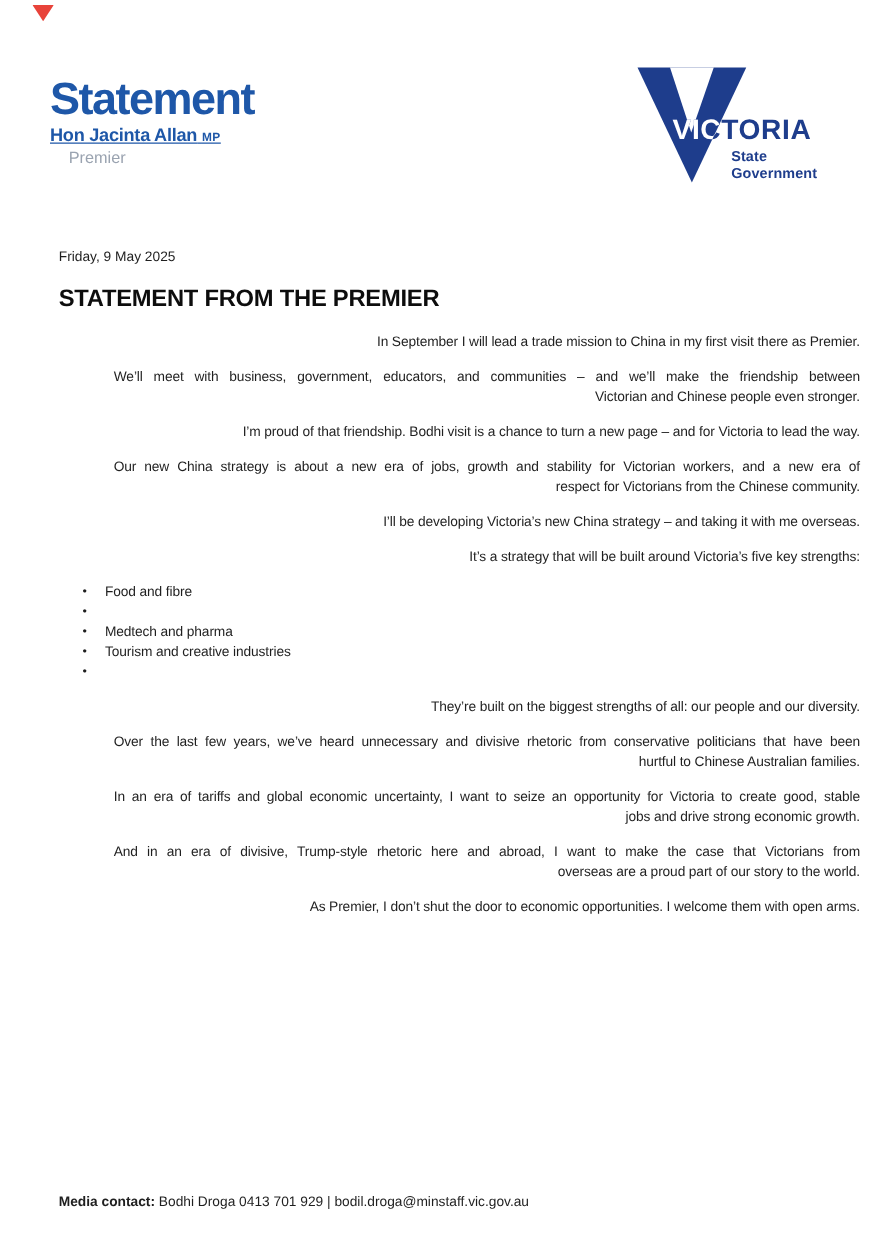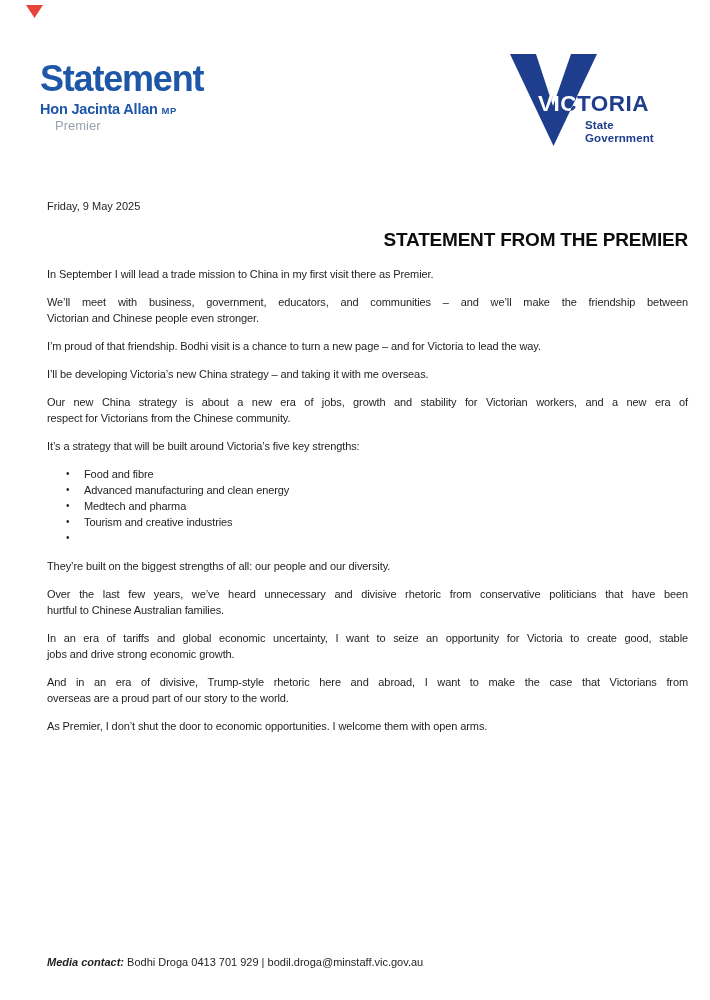--- a/index.html
+++ b/index.html
@@ -10,49 +10,49 @@
   }
   
   .corner-mark { position:absolute; left:26px; top:4px; width:17px; height:13px; }
 
   
   .masthead { position:absolute; left:40px; top:60px; }
   .doc-type {
     font-size:36px; font-weight:bold; letter-spacing:-1.2px;
     line-height:38px; color:#1e57a8;
   }
-  .author { font-size:14.5px; font-weight:bold; color:#1e57a8; margin-top:3px; letter-spacing:-0.2px; }
+  .author { font-size:14.5px; font-weight:bold; color:#1e57a8; margin-top:3px; letter-spacing:-0.2px;text-decoration:underline; }
   .author .mp { font-size:9.5px; letter-spacing:0.4px; }
   .role { font-size:13px; color:#9aa3b0; margin-top:1px;margin-left:15px; }
 
   
   .logo { position:absolute; left:505px; top:52px; width:165px; height:96px; }
   .logo svg { display:block; width:165px; height:96px; }
   .logo text { font-family:"Liberation Sans", sans-serif; }
   .logo .word { font-size:22.5px; font-weight:bold; letter-spacing:0.5px; }
   .logo .sub  { font-size:11.5px; font-weight:bold; letter-spacing:0.1px; }
 
   
   .doc { position:absolute; left:47px; top:198px; width:641px; }
   .date { font-size:11px; line-height:16px; color:#1f1f1f; }
   .doc-title {
     font-size:19px; line-height:24px; font-weight:bold; color:#0d0d0d;
-    letter-spacing:-0.2px; margin:14px 0 14px;text-align:right;
+    letter-spacing:-0.2px; margin:14px 0 14px;
   }
   .doc p { font-size:11px; line-height:16px; margin:0 0 12px; letter-spacing:-0.1px; }
-  .jl { display:block; text-align:justify; text-align-last:justify; }
-  .ll { display:block; text-align:left; }
+  .jl { display:block; text-align:justify; text-align-last:justify;margin-left:44px; }
+  .ll { display:block; text-align:right; }
 
   .bullet-list { margin:2px 0 12px; }
   .bullet-row { display:flex; font-size:11px; line-height:16px; letter-spacing:-0.1px; }
   .bullet-row .marker { width:37px; min-width:37px; padding-left:19px; font-size:10px; }
 
   
   .footer { position:absolute; left:47px; top:954px; width:641px; font-size:11px; line-height:16px; }
-  .footer .lbl { font-weight:bold;font-style:italic; }
+  .footer .lbl { font-weight:bold; }
 </style>
 </head>
 <body>
 
 <div class="corner-mark">
   <svg width="17" height="13" viewBox="0 0 17 13">
     <polygon points="0,0 17,0 8.5,13" fill="#e8433a"></polygon>
   </svg>
 </div>
 
@@ -89,37 +89,36 @@
         <span class="ll">In September I will lead a trade mission to China in my first visit there as Premier.</span>
       </p>
       <p>
         <span class="jl">We’ll meet with business, government, educators, and communities – and we’ll make the friendship between</span>
         <span class="ll">Victorian and Chinese people even stronger.</span>
       </p>
       <p>
         <span class="ll">I’m proud of that friendship. Bodhi visit is a chance to turn a new page – and for Victoria to lead the way.</span>
       </p>
       <p>
-        <span class="ll">I’ll be developing Victoria’s new China strategy – and taking it with me overseas.</span>
+        <span class="jl">Our new China strategy is about a new era of jobs, growth and stability for Victorian workers, and a new era of</span>
+        <span class="ll">respect for Victorians from the Chinese community.</span>
       </p>
       <p>
-        <span class="jl">Our new China strategy is about a new era of jobs, growth and stability for Victorian workers, and a new era of</span>
-        <span class="ll">respect for Victorians from the Chinese community.</span>
+        <span class="ll">I’ll be developing Victoria’s new China strategy – and taking it with me overseas.</span>
       </p>
       <p>
         <span class="ll">It’s a strategy that will be built around Victoria’s five key strengths:</span>
       </p>
       <div class="bullet-list">
         <div class="bullet-row">
           <span class="marker">•</span>
           <span>Food and fibre</span>
         </div>
         <div class="bullet-row">
           <span class="marker">•</span>
-          <span>Advanced manufacturing and clean energy</span>
         </div>
         <div class="bullet-row">
           <span class="marker">•</span>
           <span>Medtech and pharma</span>
         </div>
         <div class="bullet-row">
           <span class="marker">•</span>
           <span>Tourism and creative industries</span>
         </div>
         <div class="bullet-row">

